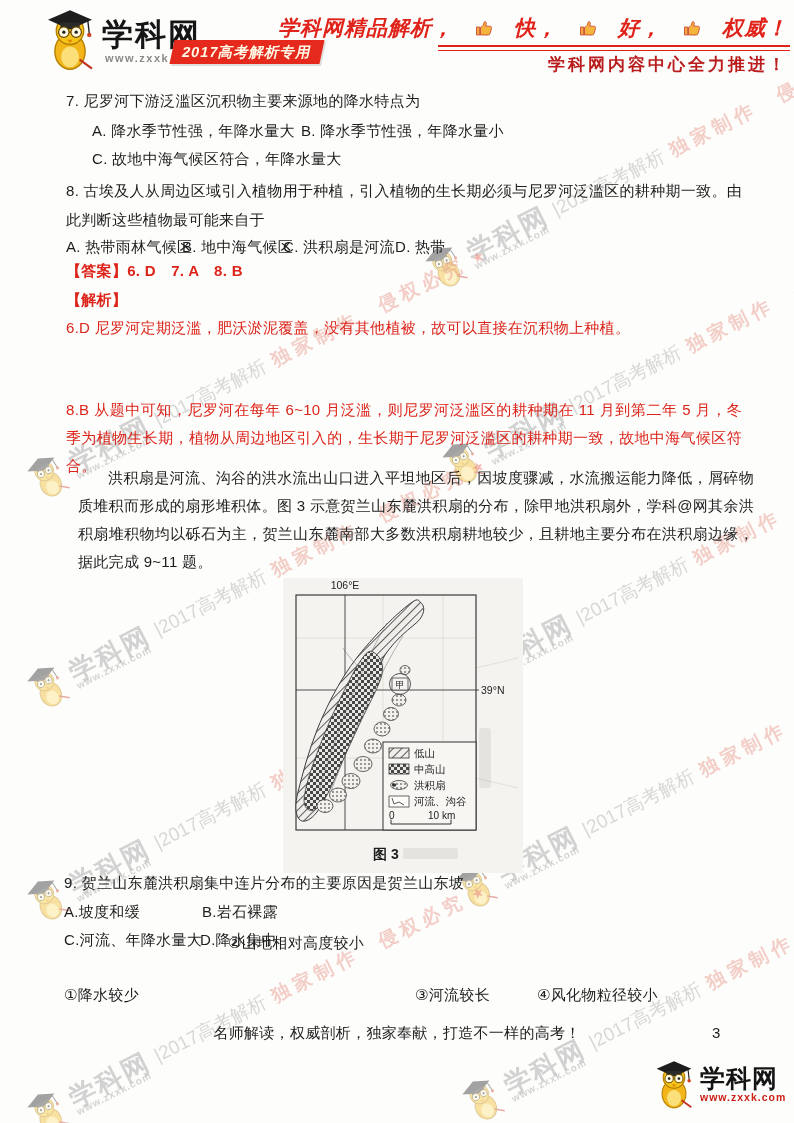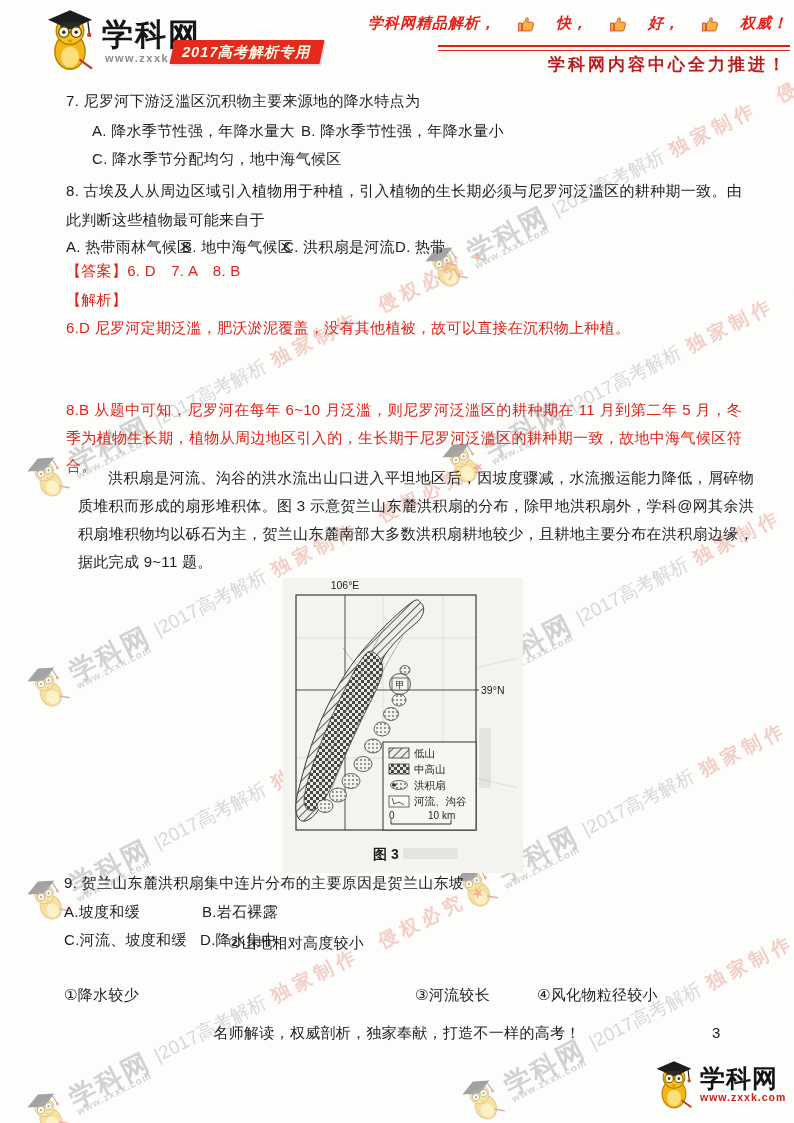--- a/index.html
+++ b/index.html
@@ -7,36 +7,36 @@
     position:relative; width:794px; height:1123px; margin:0 auto;
     background:#fdfdfc; overflow:hidden;
     font-family:"Liberation Sans","DejaVu Sans",sans-serif;
   }
   
   .t{position:absolute; left:66px; font-size:15px; color:#1d1d1d;
      letter-spacing:.3px; line-height:22px; white-space:nowrap; z-index:2;}
   .p{position:absolute; left:66px; width:676px; font-size:15px; color:#1d1d1d;
      line-height:29px; text-align:justify; letter-spacing:.3px; z-index:2;}
   .red{color:#dc241a;}
-  .bold{font-weight:400;}
+  .bold{font-weight:700;}
   .indent{text-indent:2em; line-height:28px;margin-left:12px;}
   .center{left:0; width:794px; text-align:center;}
   
   .hdr-mascot{position:absolute; left:42px; top:6px; width:56px; height:66px; z-index:3;}
   .hdr-brand{position:absolute; left:102px; top:14px; font-size:31px; font-weight:bold;
      color:#151515; letter-spacing:2px; z-index:3;}
   .hdr-url{position:absolute; left:105px; top:52px; font-size:11px; font-weight:bold;
      color:#8a8a8a; letter-spacing:1.5px; z-index:3;}
   .hdr-badge{position:absolute; left:172px; top:40px; width:150px; height:24px;
      background:#e52a1d; transform:skewX(-12deg); z-index:3;
      display:flex; align-items:center; justify-content:center;
      box-shadow:2px 2px 0 rgba(0,0,0,.12);}
   .hdr-badge span{font-size:14.5px; font-weight:bold; color:#fffbe8; letter-spacing:1px;}
   .slogan{position:absolute; right:6px; top:14px; z-index:3; white-space:nowrap;
-     font-size:15px; font-weight:bold; font-style:italic; color:#e0231a;
+     font-size:21px; font-weight:bold; font-style:italic; color:#e0231a;
      letter-spacing:1px; display:flex; align-items:center; gap:20px;}
   .thumb-icon{width:18px; height:16px; margin:0 1px;}
   .slogan-line{position:absolute; right:4px; top:45px; width:352px; height:3px;
      border-top:2px solid #e0231a; border-bottom:1px solid #e0231a; z-index:3;}
   .subtitle{position:absolute; right:6px; top:53px; font-size:17px; font-weight:bold;
      color:#b91c1c; letter-spacing:3px; z-index:3;}
   
   .wm{position:absolute; white-space:nowrap; transform:rotate(-27deg);
       transform-origin:0 50%; z-index:1; display:flex; align-items:center; gap:8px;}
   .wm-brand{font-size:27px; font-weight:bold; color:rgba(168,168,168,.5); letter-spacing:2px; position:relative;}
@@ -190,21 +190,21 @@
         <use href="#thumb"></use>
       </svg>
     <span>权威！</span>
   </div>
   <div class="slogan-line"></div>
   <div class="subtitle">学科网内容中心全力推进！</div>
 
   <div class="t" style="top:90px">7. 尼罗河下游泛滥区沉积物主要来源地的降水特点为</div>
   <div class="t" style="left:92px;top:120px">A. 降水季节性强，年降水量大</div>
   <div class="t" style="left:301px;top:120px">B. 降水季节性强，年降水量小</div>
-  <div class="t" style="left:92px;top:148px">C. 降水季节分配均匀，地中海气候区</div>
+  <div class="t" style="left:92px;top:148px">C. 故地中海气候区符合，年降水量大</div>
 
   <div class="p" style="top:176px">8. 古埃及人从周边区域引入植物用于种植，引入植物的生长期必须与尼罗河泛滥区的耕种期一致。由此判断这些植物最可能来自于</div>
   <div class="t" style="left:66px;top:236px">A. 热带雨林气候区</div>
   <div class="t" style="left:182px;top:236px">B. 地中海气候区</div>
   <div class="t" style="left:283px;top:236px">C. 洪积扇是河流</div>
   <div class="t" style="left:395px;top:236px">D. 热带</div>
 
   <div class="t red bold" style="top:260px">【答案】6. D　7. A　8. B</div>
   <div class="t red bold" style="top:289px">【解析】</div>
   <div class="t red" style="top:317px">6.D 尼罗河定期泛滥，肥沃淤泥覆盖，没有其他植被，故可以直接在沉积物上种植。</div>
@@ -313,21 +313,21 @@
       <rect x="120" y="270" width="55" height="11" rx="2"></rect>
       <rect x="196" y="150" width="12" height="60" rx="3"></rect>
     </g>
 
     <text x="90" y="281" font-size="14" font-weight="bold" fill="#1d1d1d">图 3</text>
   </svg>
 
   <div class="t" style="left:64px;top:872px">9. 贺兰山东麓洪积扇集中连片分布的主要原因是贺兰山东坡</div>
   <div class="t" style="left:64px;top:901px">A.坡度和缓</div>
   <div class="t" style="left:202px;top:901px">B.岩石裸露</div>
-  <div class="t" style="left:64px;top:929px">C.河流、坡度和缓</div>
+  <div class="t" style="left:64px;top:929px">C.河流、年降水量大</div>
   <div class="t" style="left:200px;top:929px">D.降水集中</div>
 
   <div class="t" style="left:64px;top:984px">①降水较少</div>
   <div class="t" style="left:228px;top:932px">②山地相对高度较小</div>
   <div class="t" style="left:415px;top:984px">③河流较长</div>
   <div class="t" style="left:537px;top:984px">④风化物粒径较小</div>
 
   <div class="t center" style="top:1022px">名师解读，权威剖析，独家奉献，打造不一样的高考！</div>
   <div class="t" style="left:712px;top:1022px">3</div>
 

